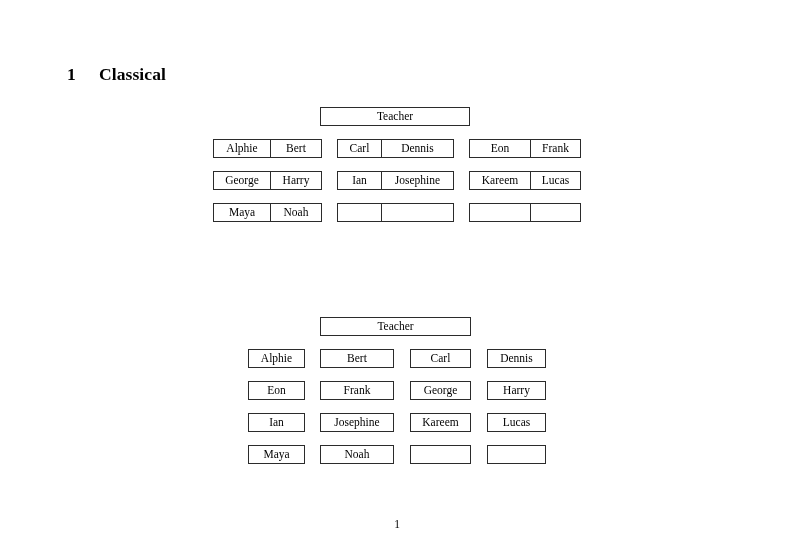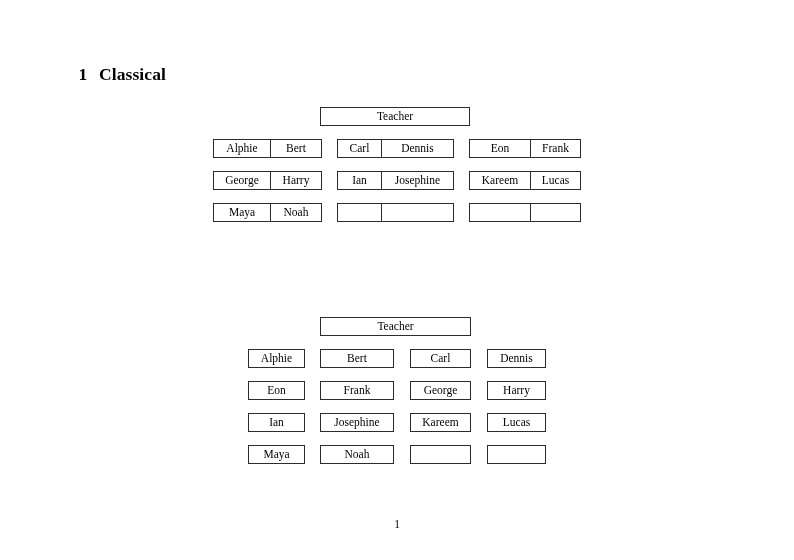--- a/index.html
+++ b/index.html
@@ -26,21 +26,21 @@
     font-weight: bold;
     font-size: 17.5px;
     line-height: 1;
     white-space: nowrap;
     letter-spacing: 0.1px;
   }
   .section-heading .sec-num {
     display: inline-block;
     width: 32px;
   }
-  #heading-classical   { left: 67px;  top: 66px; text-align: center; }
+  #heading-classical   { left: 67px;  top: 66px; }
   #heading-distributed { left: 67px;  top: 277px; }
 
   
   .box {
     position: absolute;
     box-sizing: border-box;
     border: 1px solid #2b2b2b;
     background: #ffffff;
     height: 19px;
     font-size: 11.5px;

